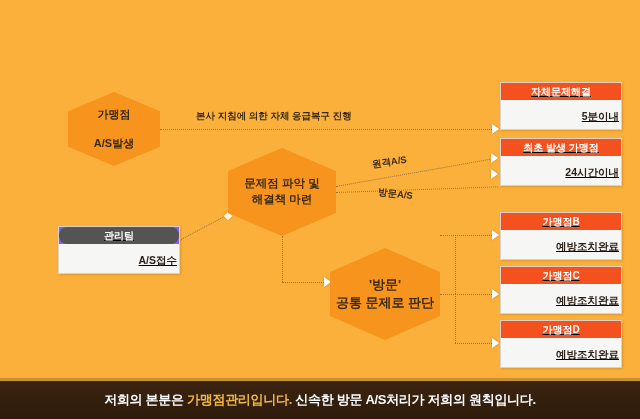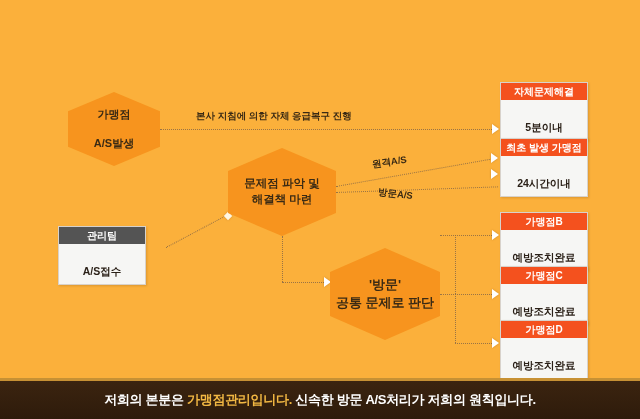--- a/index.html
+++ b/index.html
@@ -89,43 +89,44 @@
   }
   #hex-common {
     left: 330px; top: 248px;
     width: 110px; height: 92px;
     font-size: 13px;
   }
 
   
   .card {
     position: absolute;
-    width: 88px;
+    width: 122px;
     border: 1px solid #d8d2cb;
     box-shadow: 1px 1px 2px rgba(120,70,10,0.22);
     background: #8b5cf6;
     box-sizing: border-box;
+    text-decoration: underline;
   }
   .card-head {
     height: 17px;
     line-height: 17px;
     text-align: center;
     font-size: 10px;
     font-weight: bold;
     color: #ffffff;
     background: #f4511e;
   }
-  .card-head.gray { background: #545454; }
+  .card-head.gray { background: #545454; border-radius: 8px; }
   .card-body {
-    text-align: center;
+    text-align: right;
     font-size: 10.5px;
     font-weight: bold;
     color: #2b2118;
     background: #f6f6f4;
-    padding: 20px 2px 5px;
+    padding: 9px 2px 5px;
     line-height: 1.4;
   }
   .card-body span { display: block; }
 
   #card-self    { left: 500px; top: 82px; }
   #card-first   { left: 500px; top: 138px; }
   #card-b       { left: 500px; top: 212px; }
   #card-c       { left: 500px; top: 266px; }
   #card-d       { left: 500px; top: 320px; }
   #card-team    { left: 58px;  top: 226px; }

